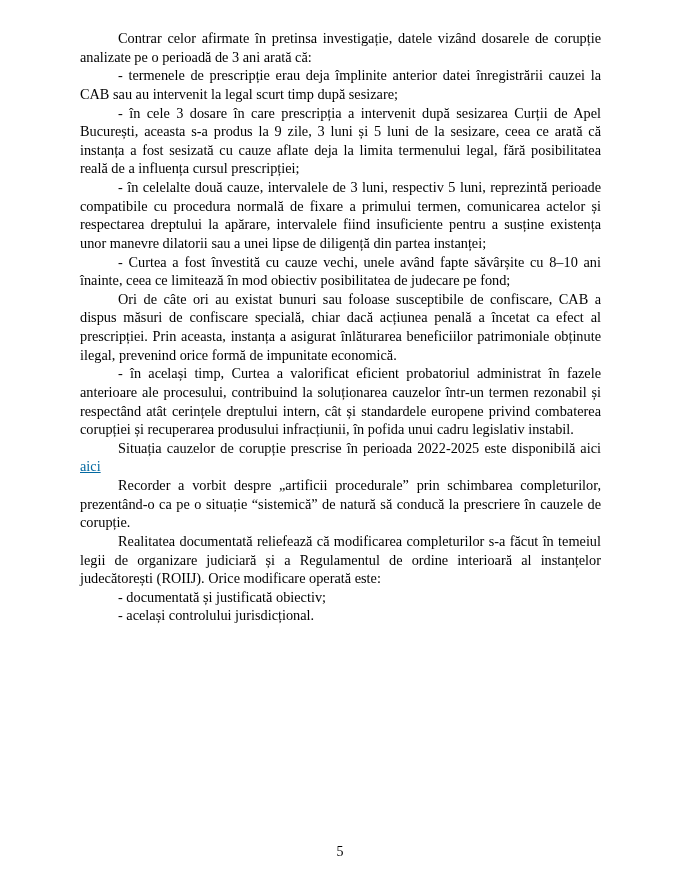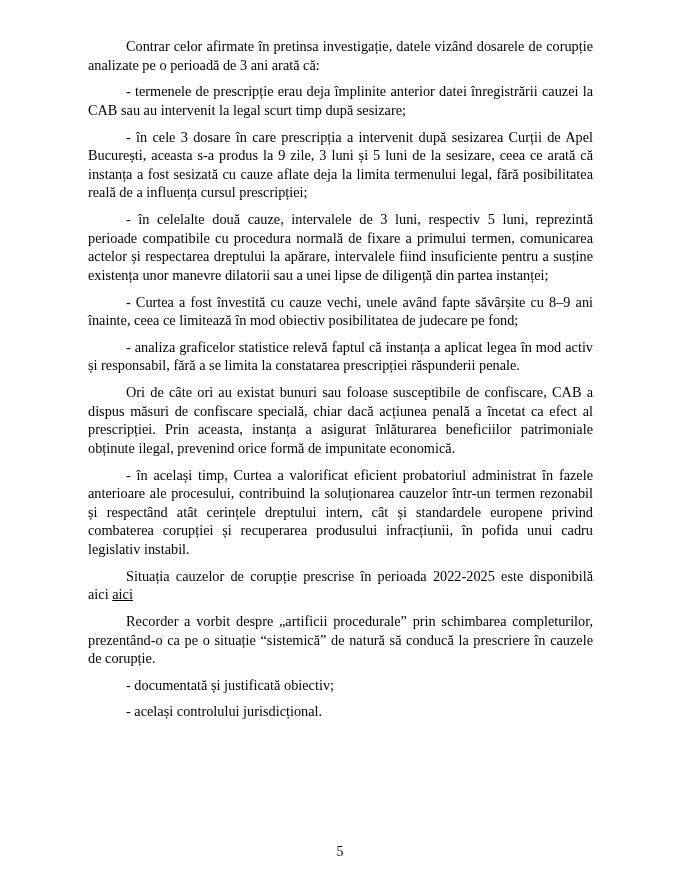--- a/index.html
+++ b/index.html
@@ -25,26 +25,26 @@
     position: absolute;
     left: 80px;
     top: 29px;
     width: 521px;
     font-size: 14.3px;
     line-height: 18.62px;
     text-align: justify;
     letter-spacing: 0px;
   }
   .text-block p {
-    margin: 8px;
+    margin: 0;
     padding: 0;
     text-indent: 38px;
   }
   .doclink {
-    color: #000000;
+    color: #0369a1;
     text-decoration: underline;
     cursor: pointer;
   }
   .footer {
     position: absolute;
     top: 844px;
     left: 0;
     width: 680px;
     text-align: center;
     font-size: 14px;
@@ -53,25 +53,25 @@
 </style>
 </head>
 <body>
 
 <div class="page">
   <div class="text-block">
     <p>Contrar celor afirmate în pretinsa investigație, datele vizând dosarele de corupție analizate pe o perioadă de 3 ani arată că:</p>
     <p>- termenele de prescripție erau deja împlinite anterior datei înregistrării cauzei la CAB sau au intervenit la legal scurt timp după sesizare;</p>
     <p>- în cele 3 dosare în care prescripția a intervenit după sesizarea Curții de Apel București, aceasta s-a produs la 9 zile, 3 luni și 5 luni de la sesizare, ceea ce arată că instanța a fost sesizată cu cauze aflate deja la limita termenului legal, fără posibilitatea reală de a influența cursul prescripției;</p>
     <p>- în celelalte două cauze, intervalele de 3 luni, respectiv 5 luni, reprezintă perioade compatibile cu procedura normală de fixare a primului termen, comunicarea actelor și respectarea dreptului la apărare, intervalele fiind insuficiente pentru a susține existența unor manevre dilatorii sau a unei lipse de diligență din partea instanței;</p>
-    <p>- Curtea a fost învestită cu cauze vechi, unele având fapte săvârșite cu 8–9 ani înainte, ceea ce limitează în mod obiectiv posibilitatea de judecare pe fond;</p>
-    <p>- analiza graficelor statistice relevă faptul că instanța a aplicat legea în mod activ și responsabil, fără a se limita la constatarea prescripției răspunderii penale.</p>
+    <p>- Curtea a fost învestită cu cauze vechi, unele având fapte săvârșite cu 8–10 ani înainte, ceea ce limitează în mod obiectiv posibilitatea de judecare pe fond;</p>
     <p>Ori de câte ori au existat bunuri sau foloase susceptibile de confiscare, CAB a dispus măsuri de confiscare specială, chiar dacă acțiunea penală a încetat ca efect al prescripției. Prin aceasta, instanța a asigurat înlăturarea beneficiilor patrimoniale obținute ilegal, prevenind orice formă de impunitate economică.</p>
     <p>- în același timp, Curtea a valorificat eficient probatoriul administrat în fazele anterioare ale procesului, contribuind la soluționarea cauzelor într-un termen rezonabil și respectând atât cerințele dreptului intern, cât și standardele europene privind combaterea corupției și recuperarea produsului infracțiunii, în pofida unui cadru legislativ instabil.</p>
     <p>
       <span>Situația cauzelor de corupție prescrise în perioada 2022-2025 este disponibilă aici </span><a href="#" class="doclink">aici</a>
     </p>
     <p>Recorder a vorbit despre „artificii procedurale” prin schimbarea completurilor, prezentând-o ca pe o situație “sistemică” de natură să conducă la prescriere în cauzele de corupție.</p>
+    <p>Realitatea documentată reliefează că modificarea completurilor s-a făcut în temeiul legii de organizare judiciară și a Regulamentul de ordine interioară al instanțelor judecătorești (ROIIJ). Orice modificare operată este:</p>
     <p>- documentată și justificată obiectiv;</p>
     <p>- același controlului jurisdicțional.</p>
   </div>
   <div class="footer">5</div>
 </div>
 
 </body></html>

